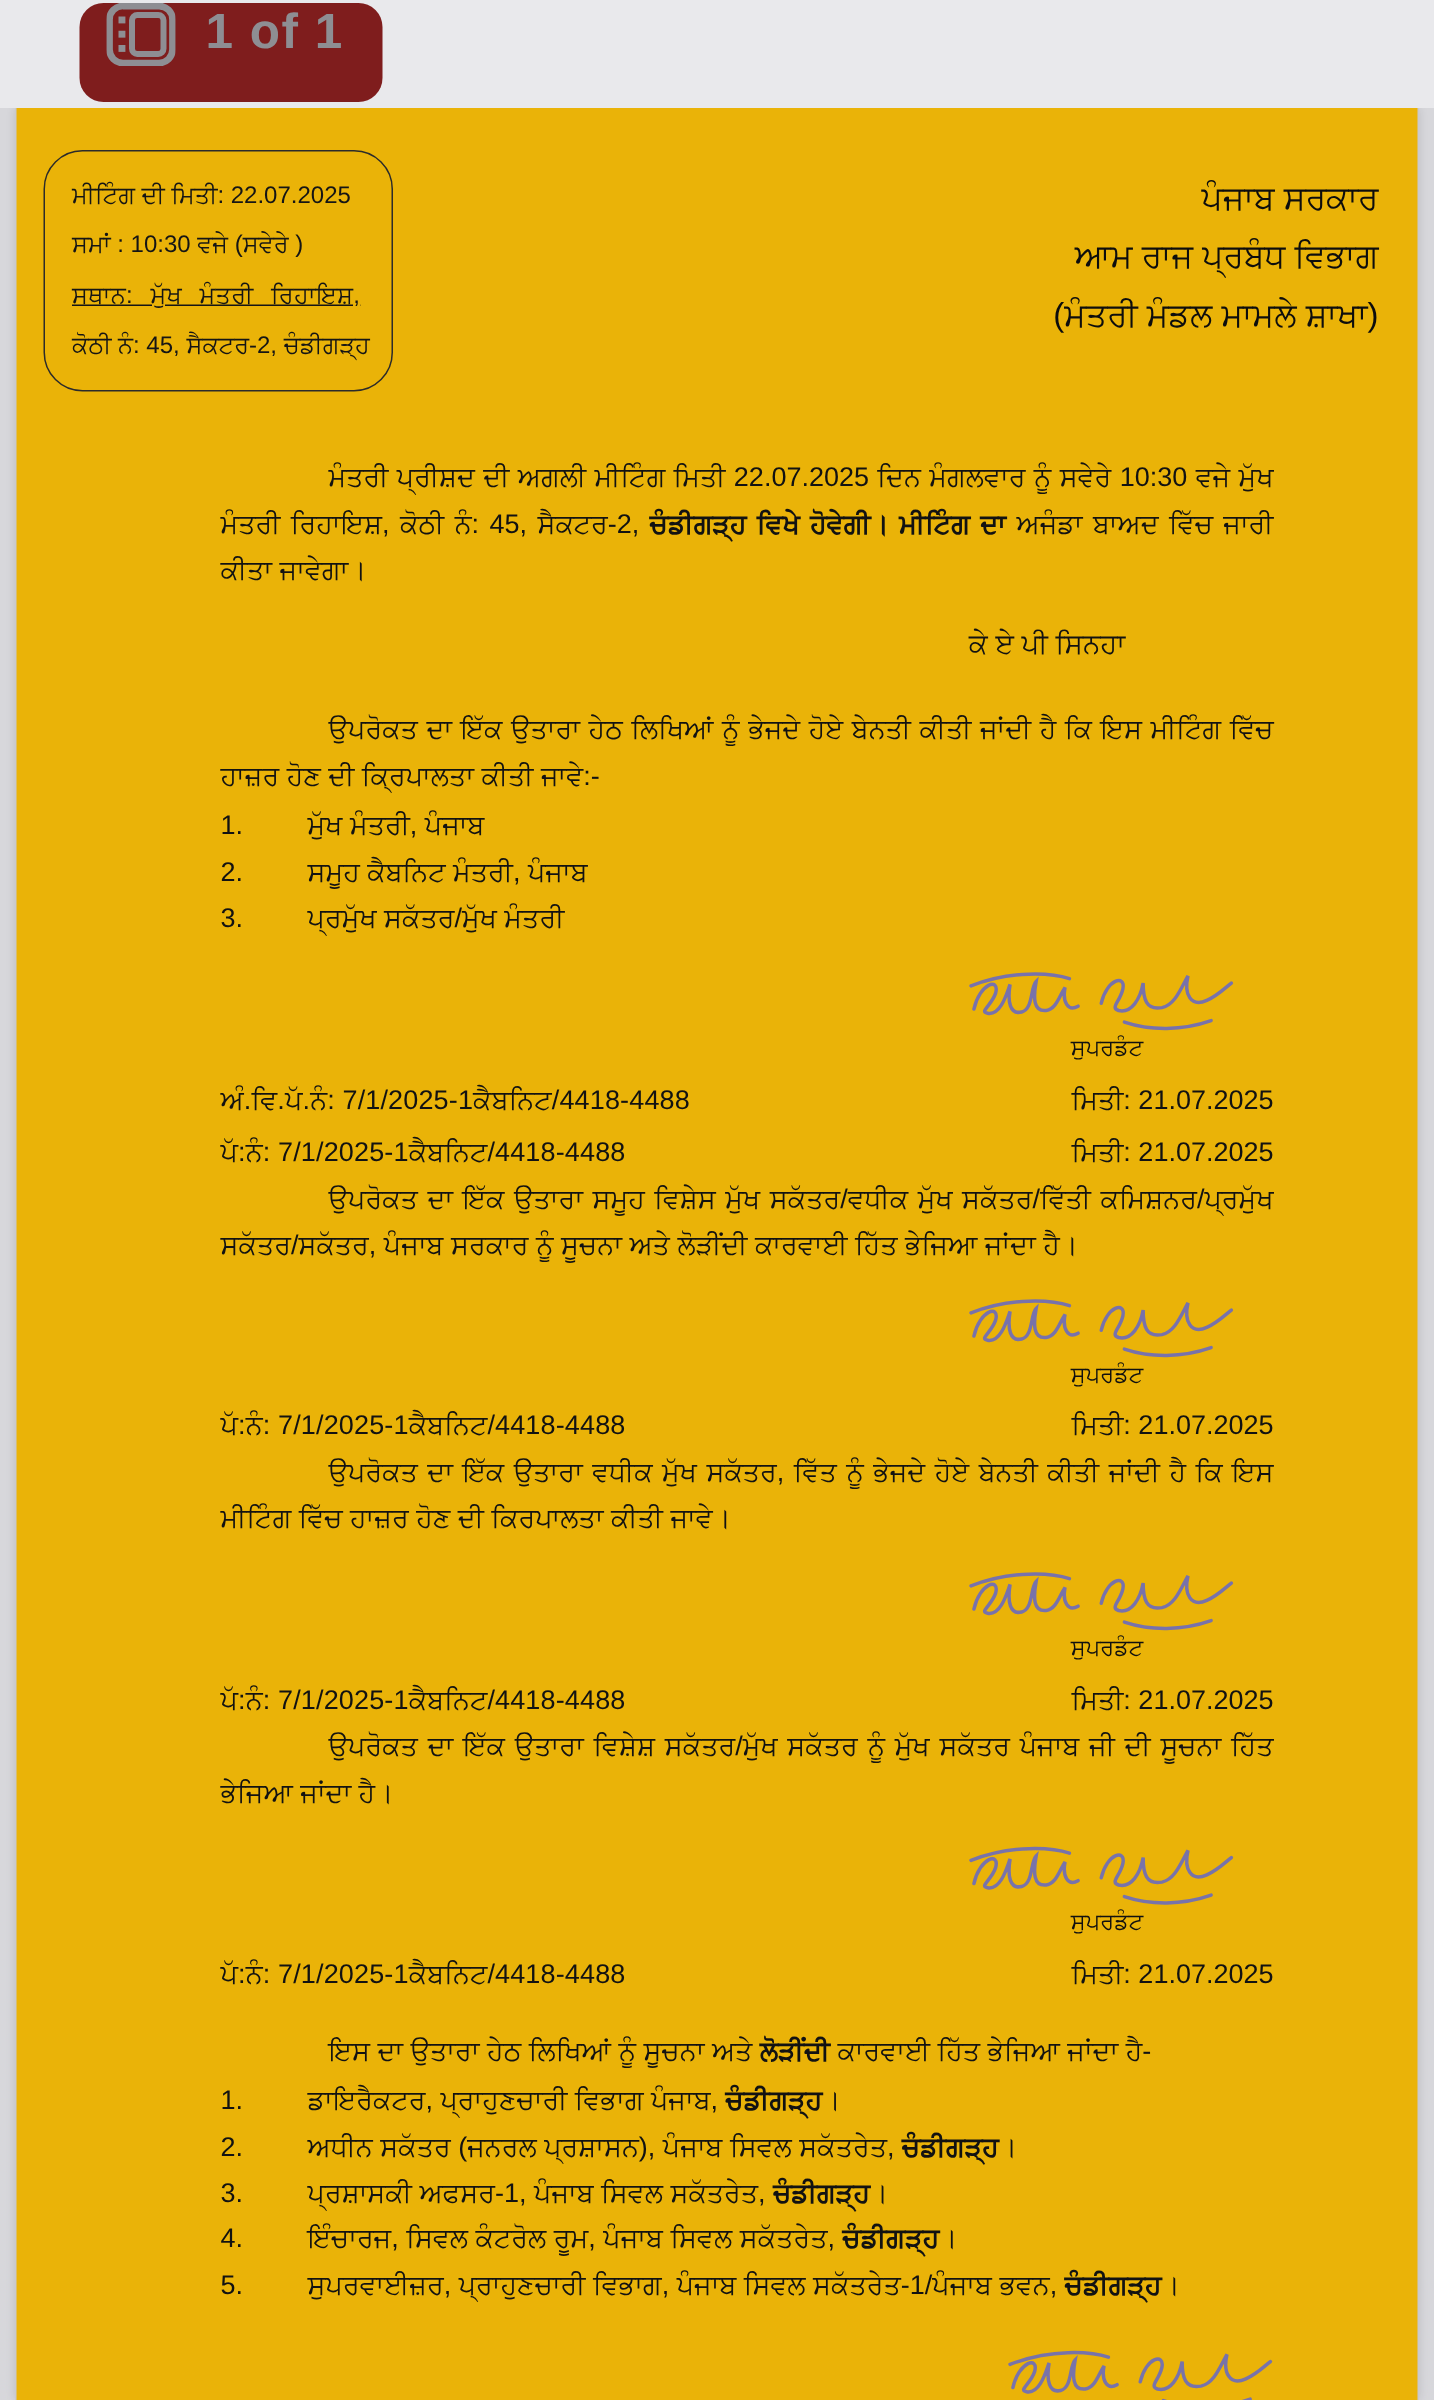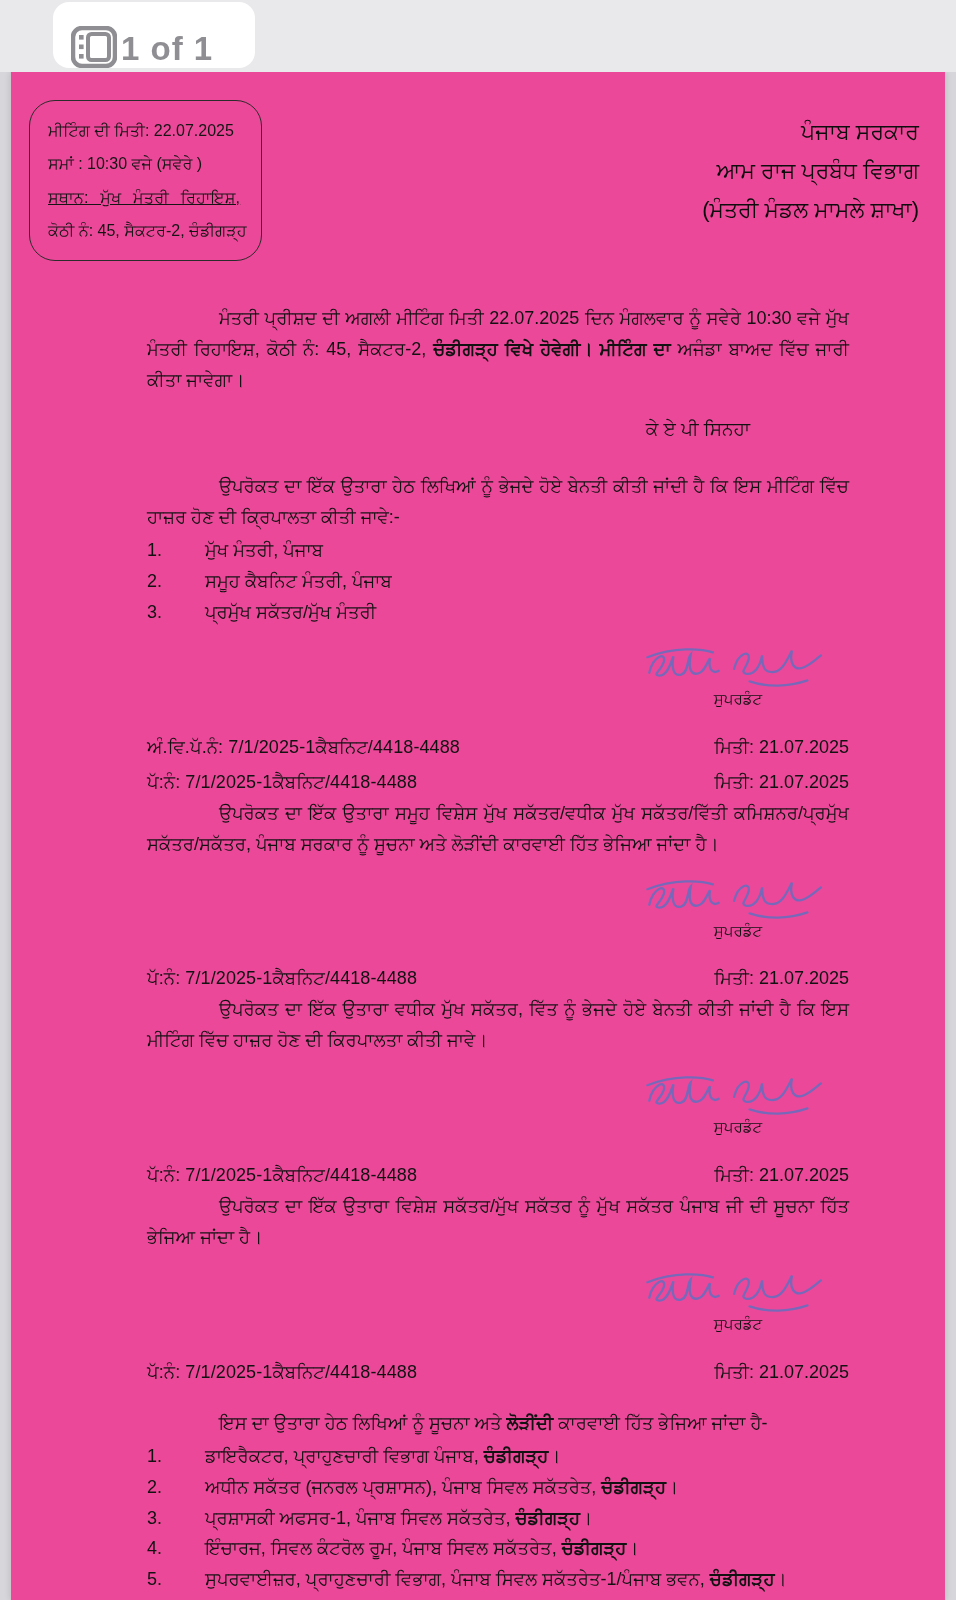--- a/index.html
+++ b/index.html
@@ -11,33 +11,33 @@
     width:956px; height:1600px; overflow:hidden;
     position:relative;
   }
   
   .topbar {
     position:absolute; top:0; left:0; width:956px; height:72px;
     background:#e9e9ec; z-index:2;
   }
   .page-pill {
     position:absolute; left:53px; top:2px; height:66px; width:202px;
-    background:#ffffff; border-radius:16px;
-    display:flex; align-items:flex-end; gap:4px; padding:0 18px;
+    background:#7f1d1d; border-radius:16px;
+    display:flex; align-items:flex-start; gap:20px; padding:0 18px;
     cursor:pointer;
   }
   .pill-icon { width:46px; height:42px; flex:0 0 auto; }
   .pill-label {
     font-size:33px; font-weight:bold; color:#8e8e93; letter-spacing:1px;
     white-space:nowrap;
   }
   
   .page {
     position:absolute; top:72px; left:10px; width:936px; height:1528px;
-    background:#ec4899;
+    background:#eab308;
     border-left:1px solid #c9c9ce; border-right:1px solid #c9c9ce;
     box-shadow:0 0 6px rgba(0,0,0,.12);
     padding:28px 26px 30px 26px;
     z-index:1;
   }
   
   .letterhead { display:flex; align-items:flex-start; }
   .info-box {
     width:233px; margin-left:-8px; flex:0 0 auto;
     border:1.6px solid #2b2b2b; border-radius:26px;
@@ -60,21 +60,21 @@
   .num-list { margin-top:2px; }
   .num-row { display:flex; }
   .num-row .num { width:58px; flex:0 0 auto; }
   .num-row .txt { flex:1 1 auto; }
   .sig-block { width:250px; margin:10px -14px 0 auto; text-align:center; }
   .sig-block svg.sig { width:196px; height:54px; display:block; margin:0 auto -6px auto; }
   .sig-label { font-size:15px; color:#101010; }
   .ref-row { display:flex; justify-content:space-between; margin-top:4px; white-space:nowrap; }
   .ref-row .ref-no { letter-spacing:.1px; }
   .dist-line { text-indent:72px; margin-top:20px; }
-  .mt6 { margin-top:20px; } .mt10 { margin-top:10px; } .mt26 { margin-top:26px; }
+  .mt6 { margin-top:6px; } .mt10 { margin-top:10px; } .mt26 { margin-top:26px; }
   .sig-final { margin-right:-40px; margin-top:18px; }
   .hidden-defs { position:absolute; width:0; height:0; overflow:hidden; }
 </style>
 </head>
 <body>
 
 <svg class="hidden-defs" aria-hidden="true">
   <defs>
     <symbol id="sig-scribble" viewBox="0 0 200 56">
       <g fill="none" stroke="#6c6cbd" stroke-width="2.4" stroke-linecap="round" opacity="0.9">

